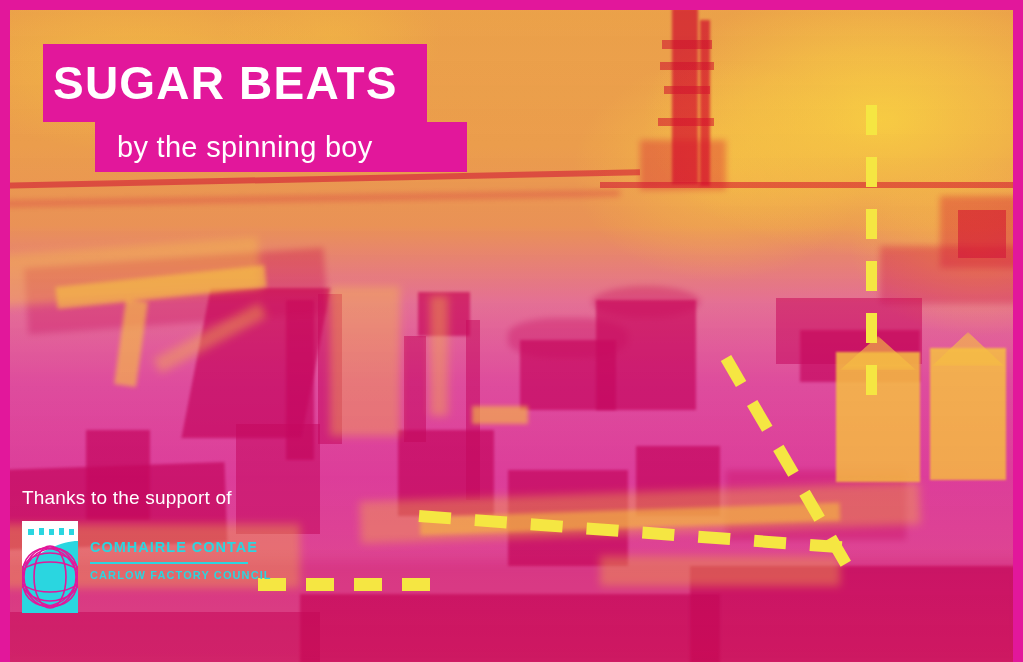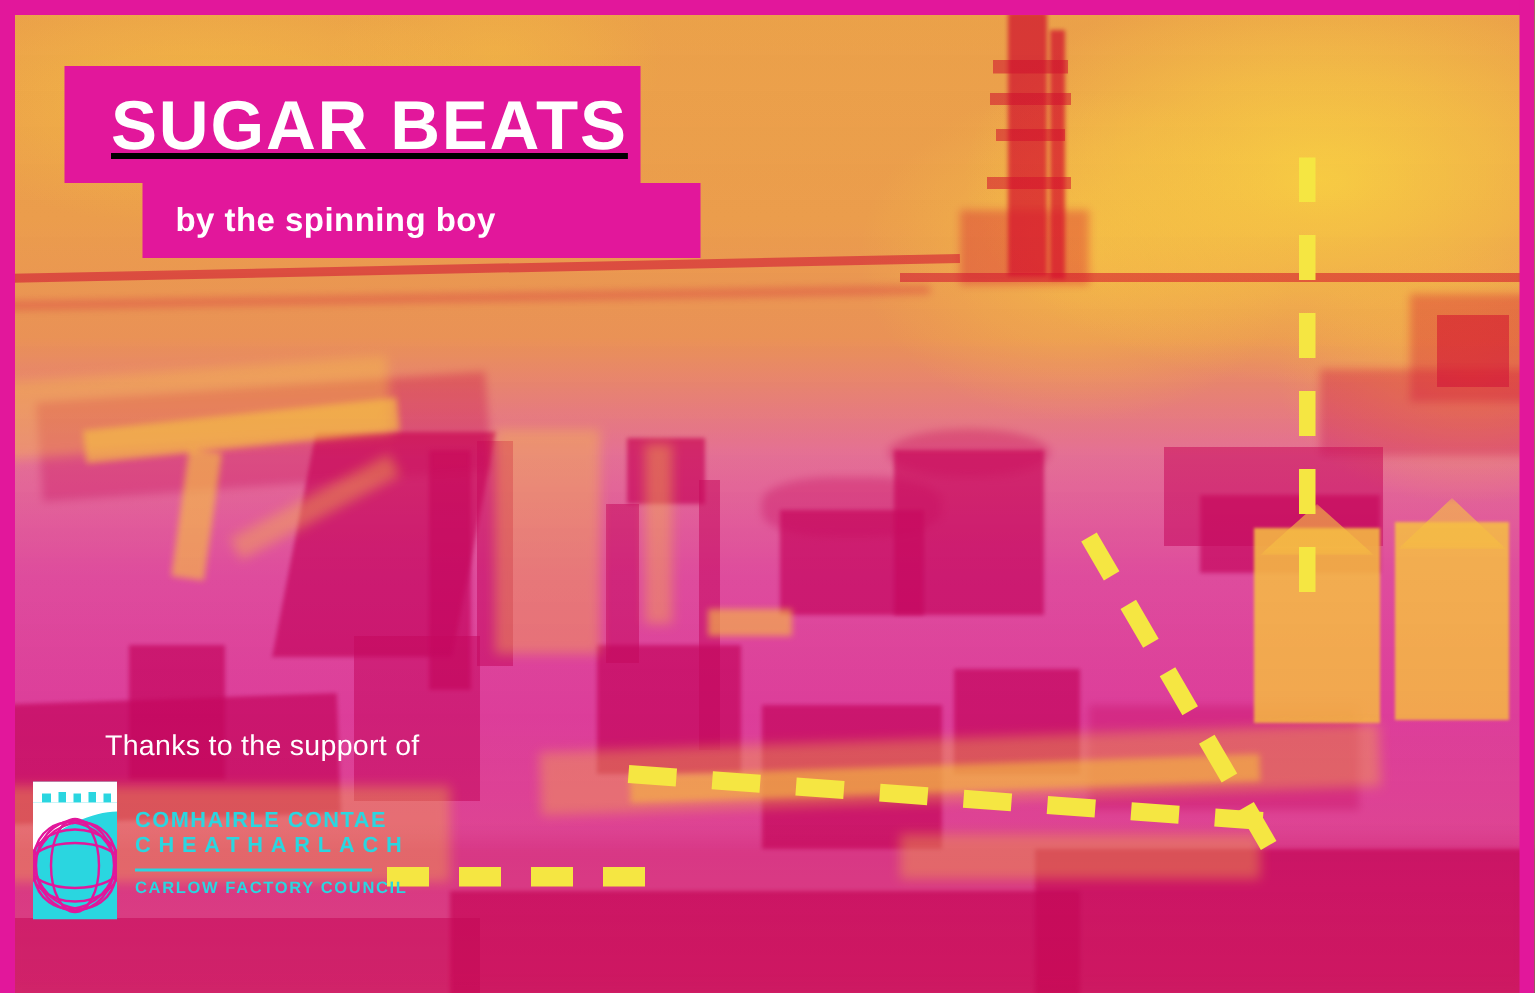--- a/index.html
+++ b/index.html
@@ -127,22 +127,21 @@
     top: 44px;
     z-index: 30;
   }
   .title-main {
     background: #e2179b;
     width: 384px;
     height: 78px;
     display: flex;
     align-items: center;
     box-sizing: border-box;
-    padding-left: 31px;
-    text-decoration: underline;
+    padding-left: 10px;
   }
   .title-main-text {
     color: #ffffff;
     font-size: 46px;
     font-weight: 700;
     letter-spacing: 1.2px;
     line-height: 1;
     white-space: nowrap;
   }
   .title-sub {
@@ -150,22 +149,22 @@
     width: 372px;
     height: 50px;
     margin-left: 52px;
     display: flex;
     align-items: center;
     box-sizing: border-box;
     padding-left: 22px;
   }
   .title-sub-text {
     color: #ffffff;
-    font-size: 22px;
-    font-weight: 700;
+    font-size: 29px;
+    font-weight: 400;
     letter-spacing: .3px;
     line-height: 1;
     white-space: nowrap;
   }
 
   
   .tagline {
     position: absolute;
     left: 43px;
     top: 209px;
@@ -195,21 +194,20 @@
     z-index: 30;
   }
   .support-label {
     color: #ffffff;
     font-size: 19px;
     font-weight: 400;
     letter-spacing: .2px;
     line-height: 1;
     margin-bottom: 14px;
     white-space: nowrap;
-    margin-left: 48px;
   }
   .logo-row {
     display: flex;
     align-items: flex-start;
   }
   .logo-mark {
     width: 56px;
     height: 92px;
     position: relative;
     flex: 0 0 auto;
@@ -362,21 +360,20 @@
             <ellipse cx="28" cy="56" rx="16" ry="31"></ellipse>
             <ellipse cx="28" cy="56" rx="31" ry="15"></ellipse>
             <ellipse cx="28" cy="56" rx="26" ry="30" transform="rotate(35 28 56)"></ellipse>
             <ellipse cx="28" cy="56" rx="26" ry="30" transform="rotate(-35 28 56)"></ellipse>
           </g>
         </svg>
       </div>
 
       <div class="logo-text">
         <div class="logo-line1">COMHAIRLE CONTAE</div>
-        <div class="logo-line2">CHEATHARLACH</div>
         <div class="logo-rule"></div>
         <div class="logo-line3">CARLOW FACTORY COUNCIL</div>
       </div>
     </div>
   </div>
 
   <div class="frame frame-top"></div>
   <div class="frame frame-left"></div>
   <div class="frame frame-right"></div>
 

